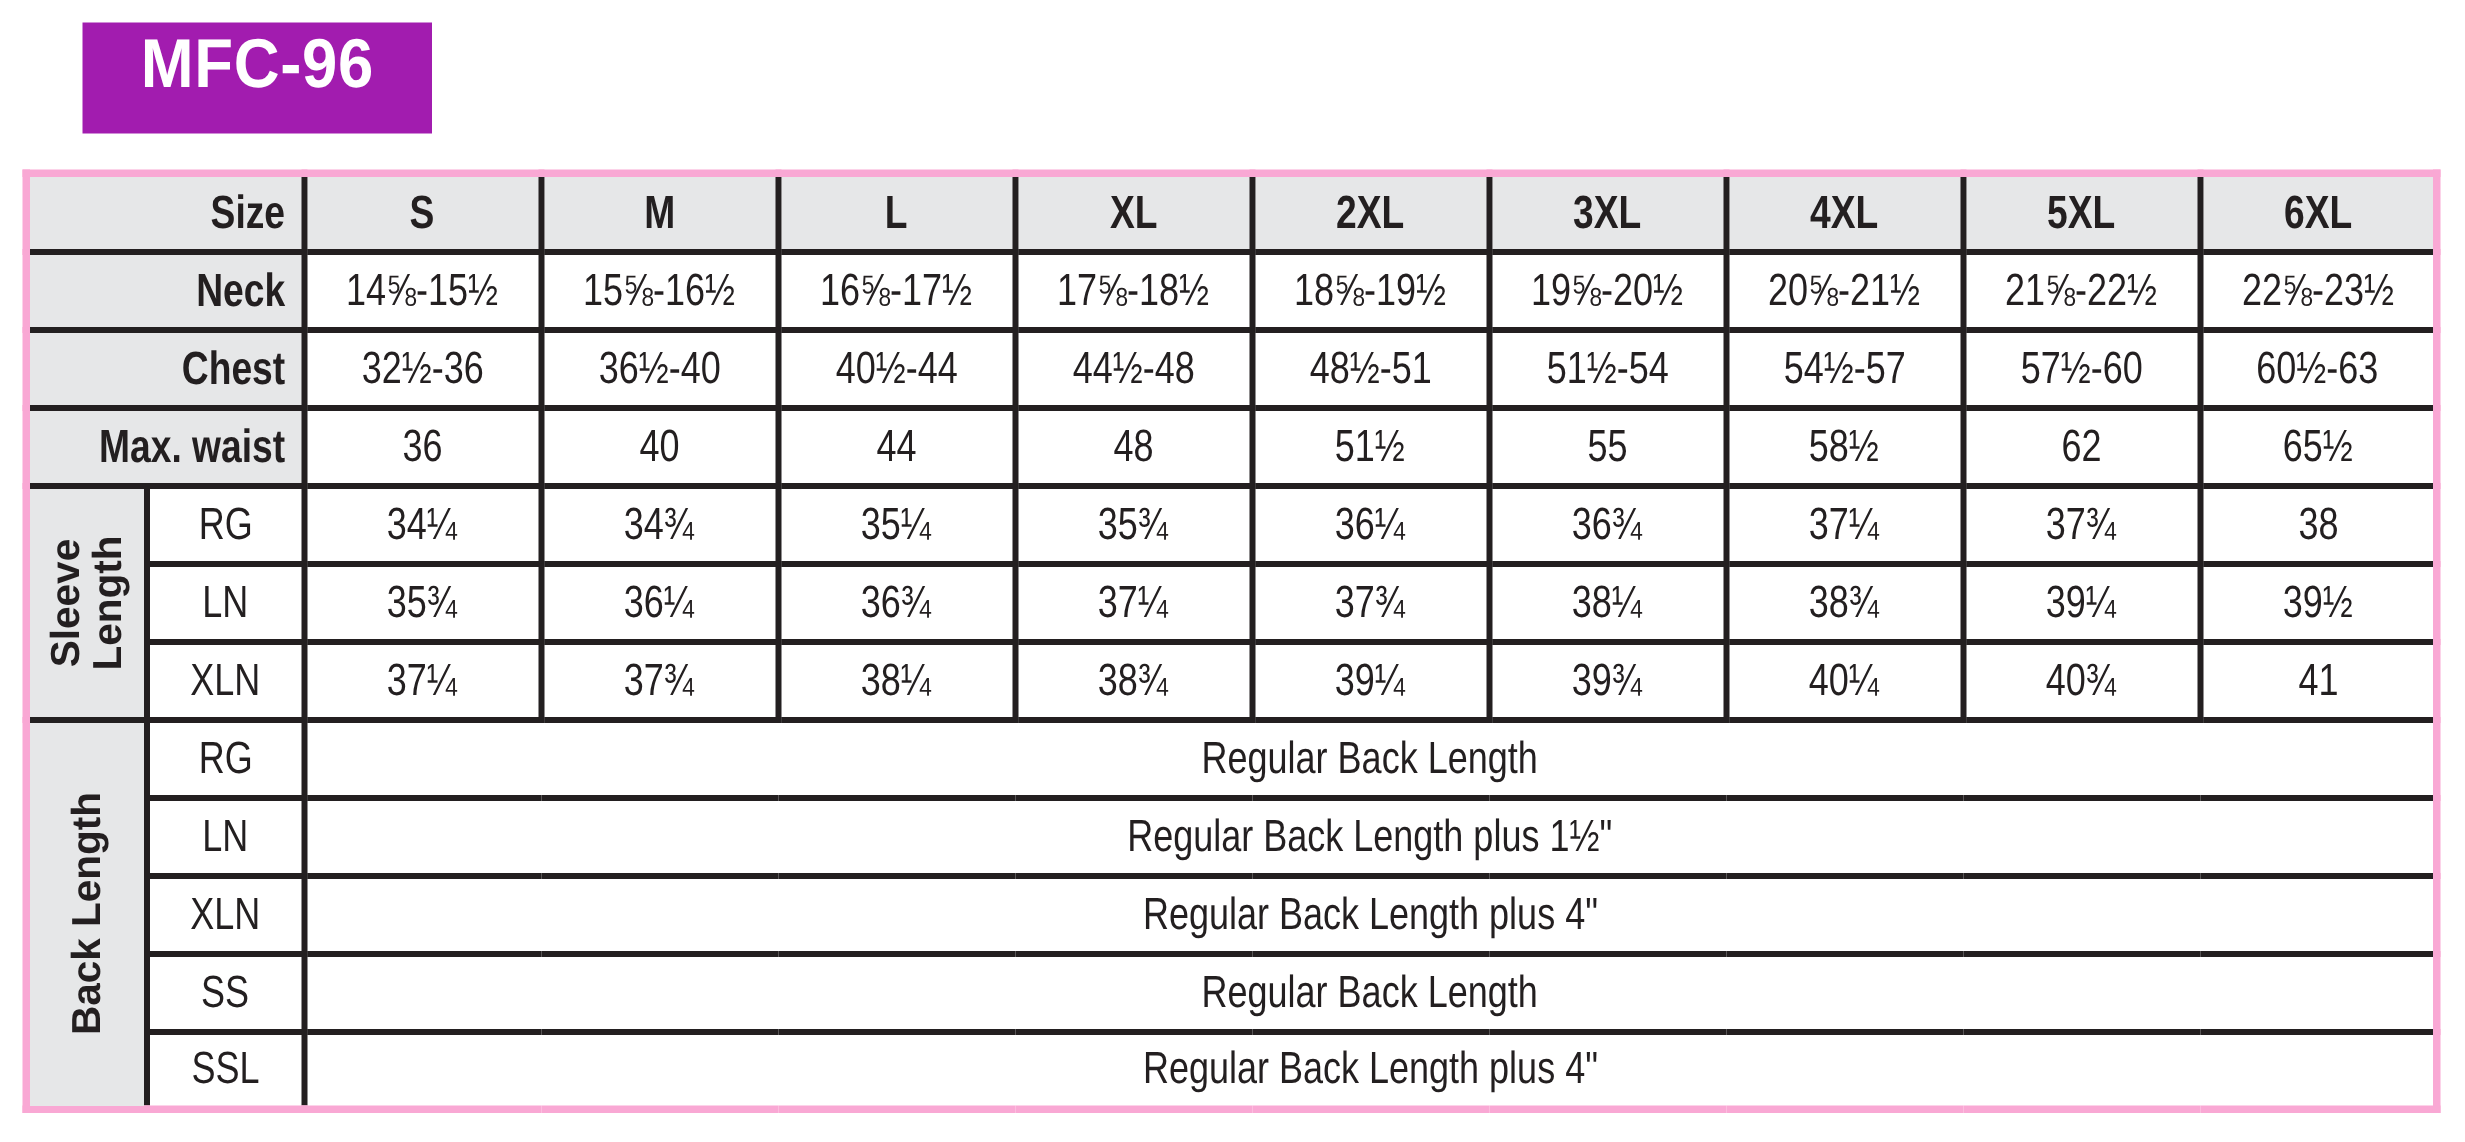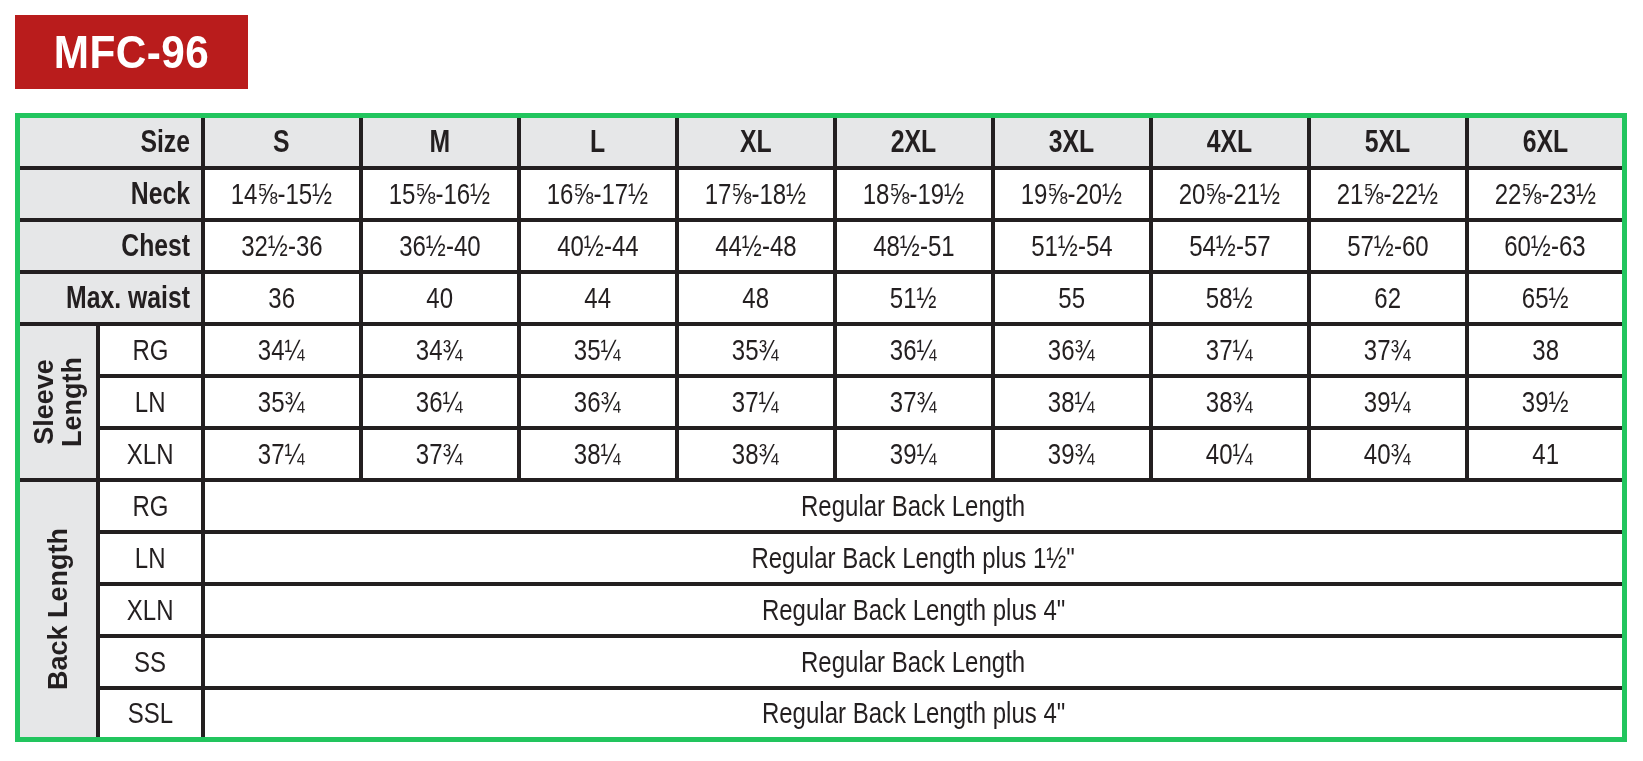--- a/index.html
+++ b/index.html
@@ -2,32 +2,32 @@
 <html><head>
 <meta charset="utf-8">
 <style>
   * { margin:0; padding:0; box-sizing:border-box; }
   html,body { width:1643px; height:761px; background:#ffffff;
               font-family:"Liberation Sans", sans-serif; color:#231f20; overflow:hidden; }
 
   
   .topbar { position:absolute; left:15px; top:15px; height:74px;
             display:flex; align-items:center; }
-  .badge { width:233px; height:74px; background:#b91c1c;
-           display:flex; align-items:center; justify-content:center; }
+  .badge { width:233px; height:74px; background:#a21caf;
+           display:flex; justify-content:center;margin-left:40px; }
   .badge .cx { color:#ffffff; font-size:46px; font-weight:700;
                transform:scaleX(0.92); letter-spacing:0.5px; }
   .title { margin-left:24px; color:#bd1f2d; font-size:52px; font-weight:700;
            white-space:nowrap; }
   .title .cx { transform:scaleX(0.86); transform-origin:0 50%; letter-spacing:0.5px; }
 
   
   table.fit { position:absolute; left:15px; top:113px; width:1610px;
               border-collapse:collapse; table-layout:fixed;
-              border:5px solid #22c55e; }
+              border:5px solid #f9a8d4; }
   td { border:4px solid #231f20; height:52px; vertical-align:middle;
        overflow:hidden; }
   .g { background:#e6e7e8; }
   .r { text-align:right; padding-right:10px; }
   .c { text-align:center; }
 
   .cx { display:inline-block; white-space:nowrap; }
   .hl .cx { font-weight:700; font-size:31px; transform:scaleX(0.80); }   
   .r .cx  { transform-origin:100% 50%; }
   .c .cx  { transform-origin:50% 50%; }

